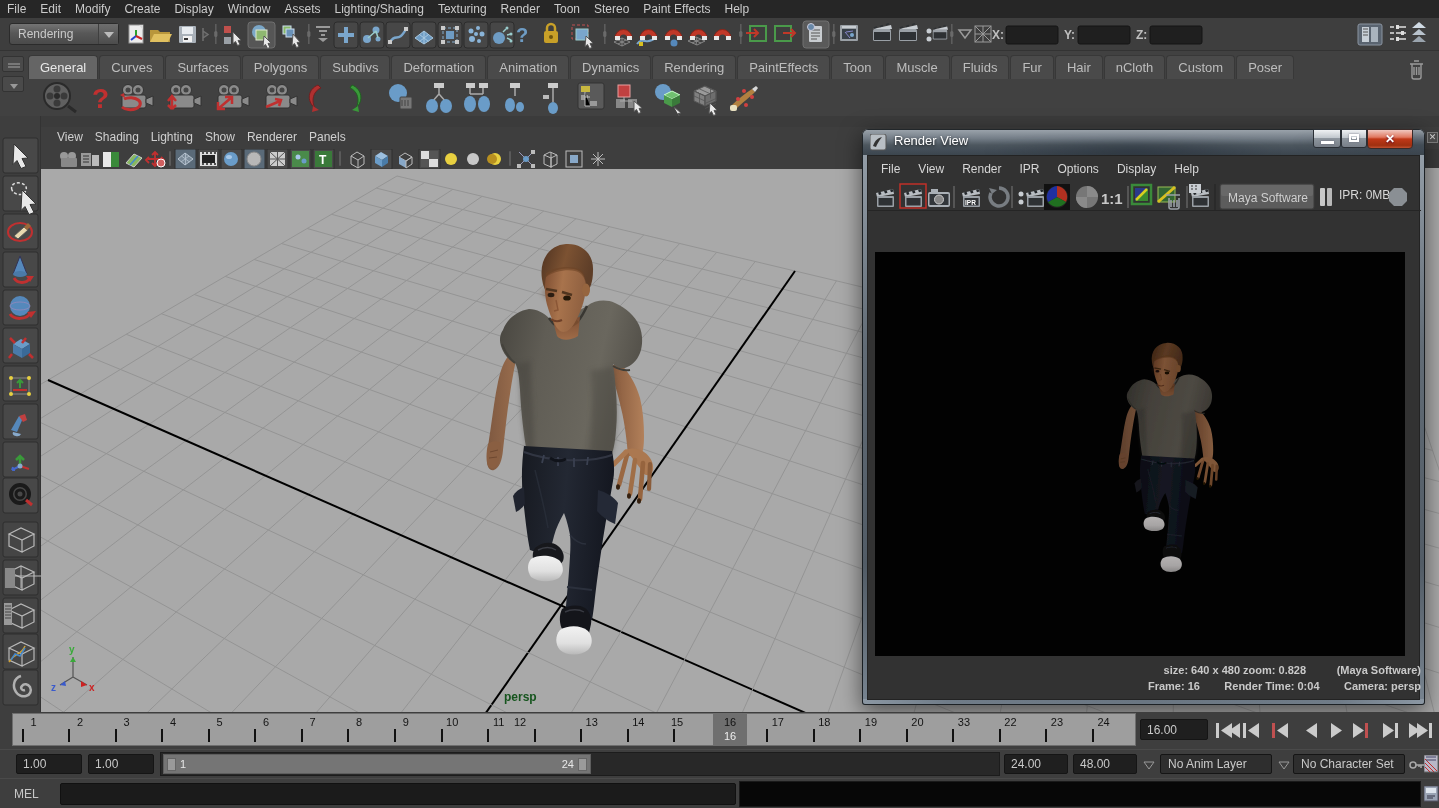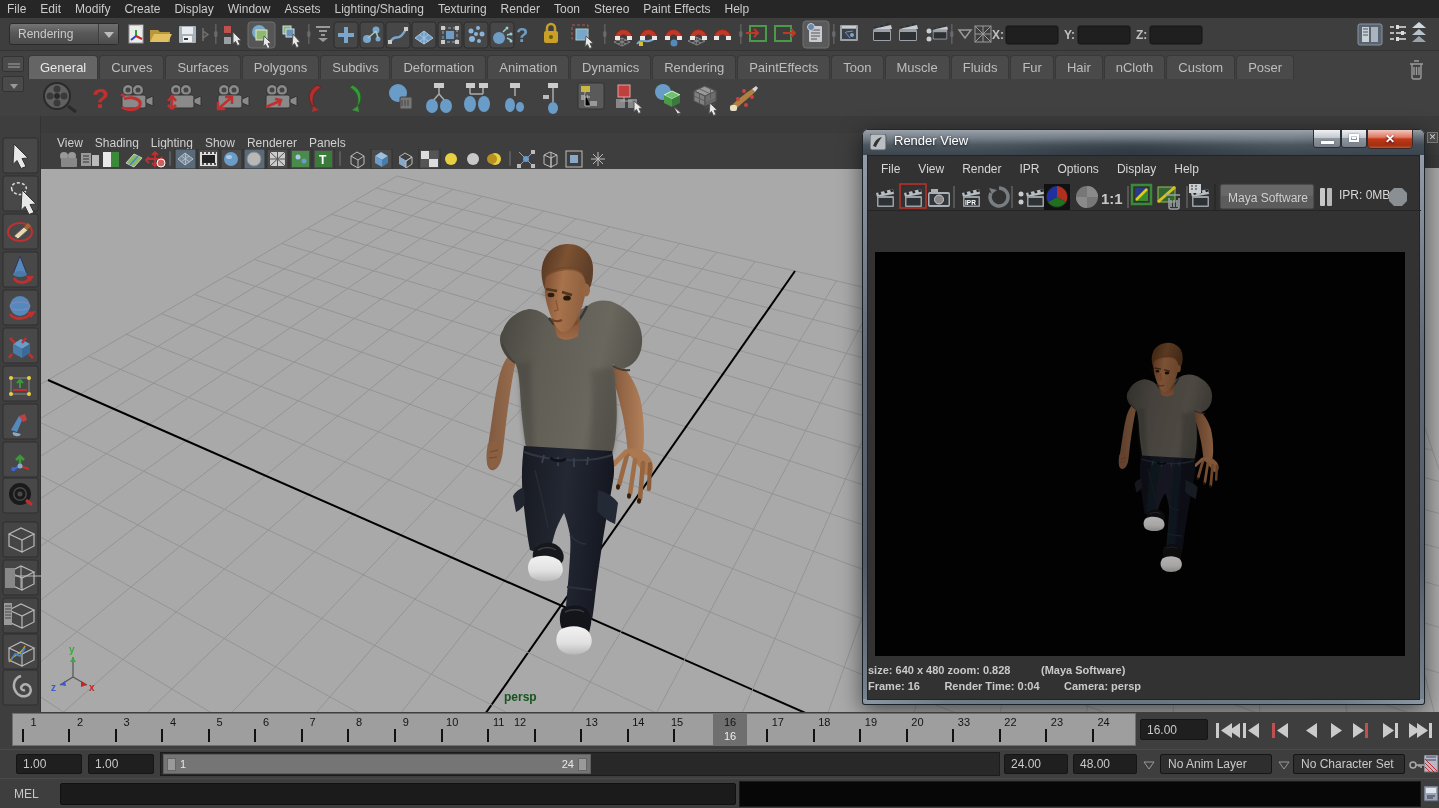--- a/index.html
+++ b/index.html
@@ -12,35 +12,35 @@
 .dd{left:9px;top:23px;width:110px;height:22px;border-radius:3px;border:1px solid #2b2b2b;
  background:linear-gradient(#747474,#585858 45%,#4a4a4a);color:#c9c9c9;font-size:12px;line-height:21px;padding-left:8px}
 .dd .arr{position:absolute;right:0;top:0;width:20px;height:20px;border-left:1px solid #3f3f3f;background:linear-gradient(#6e6e6e,#4c4c4c)}
 .dd .arr:after{content:"";position:absolute;left:5px;top:8px;border:5px solid transparent;border-top:6px solid #bbb}
 .shelf{left:0;top:51px;width:1439px;height:65px;background:#414141}
 .tabs{position:absolute;left:28px;top:4px;height:24px;font-size:12px;color:#bdbdbd;white-space:nowrap}
 .tab{display:inline-block;height:24px;line-height:23px;padding:0 11px;font-size:13px;background:#4a4a4a;border:1px solid #383838;border-bottom:none;border-radius:4px 4px 0 0;margin-right:1px}
 .tab.act{background:#656565;color:#e8e8e8}
 .ltools{left:0;top:116px;width:41px;height:596px;background:#3e3e3e;border-right:1px solid #333}
 .vp{left:41px;top:116px;width:1398px;height:596px;background:#3b3b3b}
-.vpmenu{position:absolute;left:0px;top:17px;width:1398px;height:22px;background:#3e3e3e;color:#d0d0d0;font-size:12px}
+.vpmenu{position:absolute;left:0px;top:11px;width:1398px;height:22px;background:#3e3e3e;color:#d0d0d0;font-size:12px}
 .vpmenu span{display:inline-block;padding:3px 6px 0 6px}
 .vpcanvas{position:absolute;left:0;top:52px;width:1398px;height:544px;background:#a9a9a9}
 .rv{left:862px;top:129px;width:563px;height:576px;border-radius:6px 6px 3px 3px;
  background:linear-gradient(180deg,#a2aab2,#6e7882 6%,#505a64 30%,#47515b 65%,#59636d 96%,#67717b);
  box-shadow:0 6px 22px rgba(0,0,0,.55), inset 0 0 0 1px rgba(20,24,28,.9)}
 .rvtitle{position:absolute;left:1px;top:1px;width:561px;height:25px;border-radius:5px 5px 0 0;overflow:hidden;
  background:linear-gradient(180deg,#9aa2aa,#727c86 35%,#4d575f 60%,#414b55 85%,#3c464e)}
 .rvtitle .sm1{position:absolute;left:120px;top:8px;width:300px;height:26px;background:radial-gradient(ellipse at center,rgba(26,34,44,0.5),rgba(26,34,44,0) 70%);filter:blur(4px)}
 .rvtitle .sm2{position:absolute;left:430px;top:2px;width:200px;height:20px;background:radial-gradient(ellipse at center,rgba(30,40,52,0.45),rgba(30,40,52,0) 70%);filter:blur(5px)}
 .rvbody{position:absolute;left:5px;top:26px;width:553px;height:545px;background:#323232;border:1px solid #232323}
 .rvmenu{position:absolute;left:4px;top:3px;height:22px;color:#d6d6d6;font-size:12px;white-space:nowrap}
 .rvmenu span{display:inline-block;padding:3px 9px 0 9px}
 .rvblack{position:absolute;left:7px;top:96px;width:530px;height:404px;background:#020202}
-.rvstatus{position:absolute;left:0;top:504px;width:553px;color:#c9c9c9;font-size:11px;font-weight:bold;text-align:left}
+.rvstatus{position:absolute;left:0;top:504px;width:553px;color:#c9c9c9;font-size:11px;font-weight:bold;text-align:right}
 .tl{left:0;top:712px;width:1439px;height:37px;background:#3e3e3e}
 .ruler{position:absolute;left:12px;top:1px;width:1124px;height:33px;background:#9e9e9e;border:1px solid #6e6e6e}
 .fnum{position:absolute;top:2px;width:40px;text-align:center;font-size:11px;color:#141414}
 .ftick{position:absolute;top:15px;width:2px;height:13px;background:#111}
 .fcur{position:absolute;top:0px;width:34px;height:31px;background:#6f6f6f}
 .field{position:absolute;background:#1f1f1f;border:1px solid #151515;color:#c9c9c9;font-size:12px;border-radius:2px}
 .rng{left:0;top:749px;width:1439px;height:29px;background:#3e3e3e;border-top:1px solid #4a4a4a}
 .mel{left:0;top:778px;width:1439px;height:30px;background:#3e3e3e;border-top:1px solid #4a4a4a;color:#c8c8c8;font-size:12px}
 </style></head><body>
 <div id="root">

